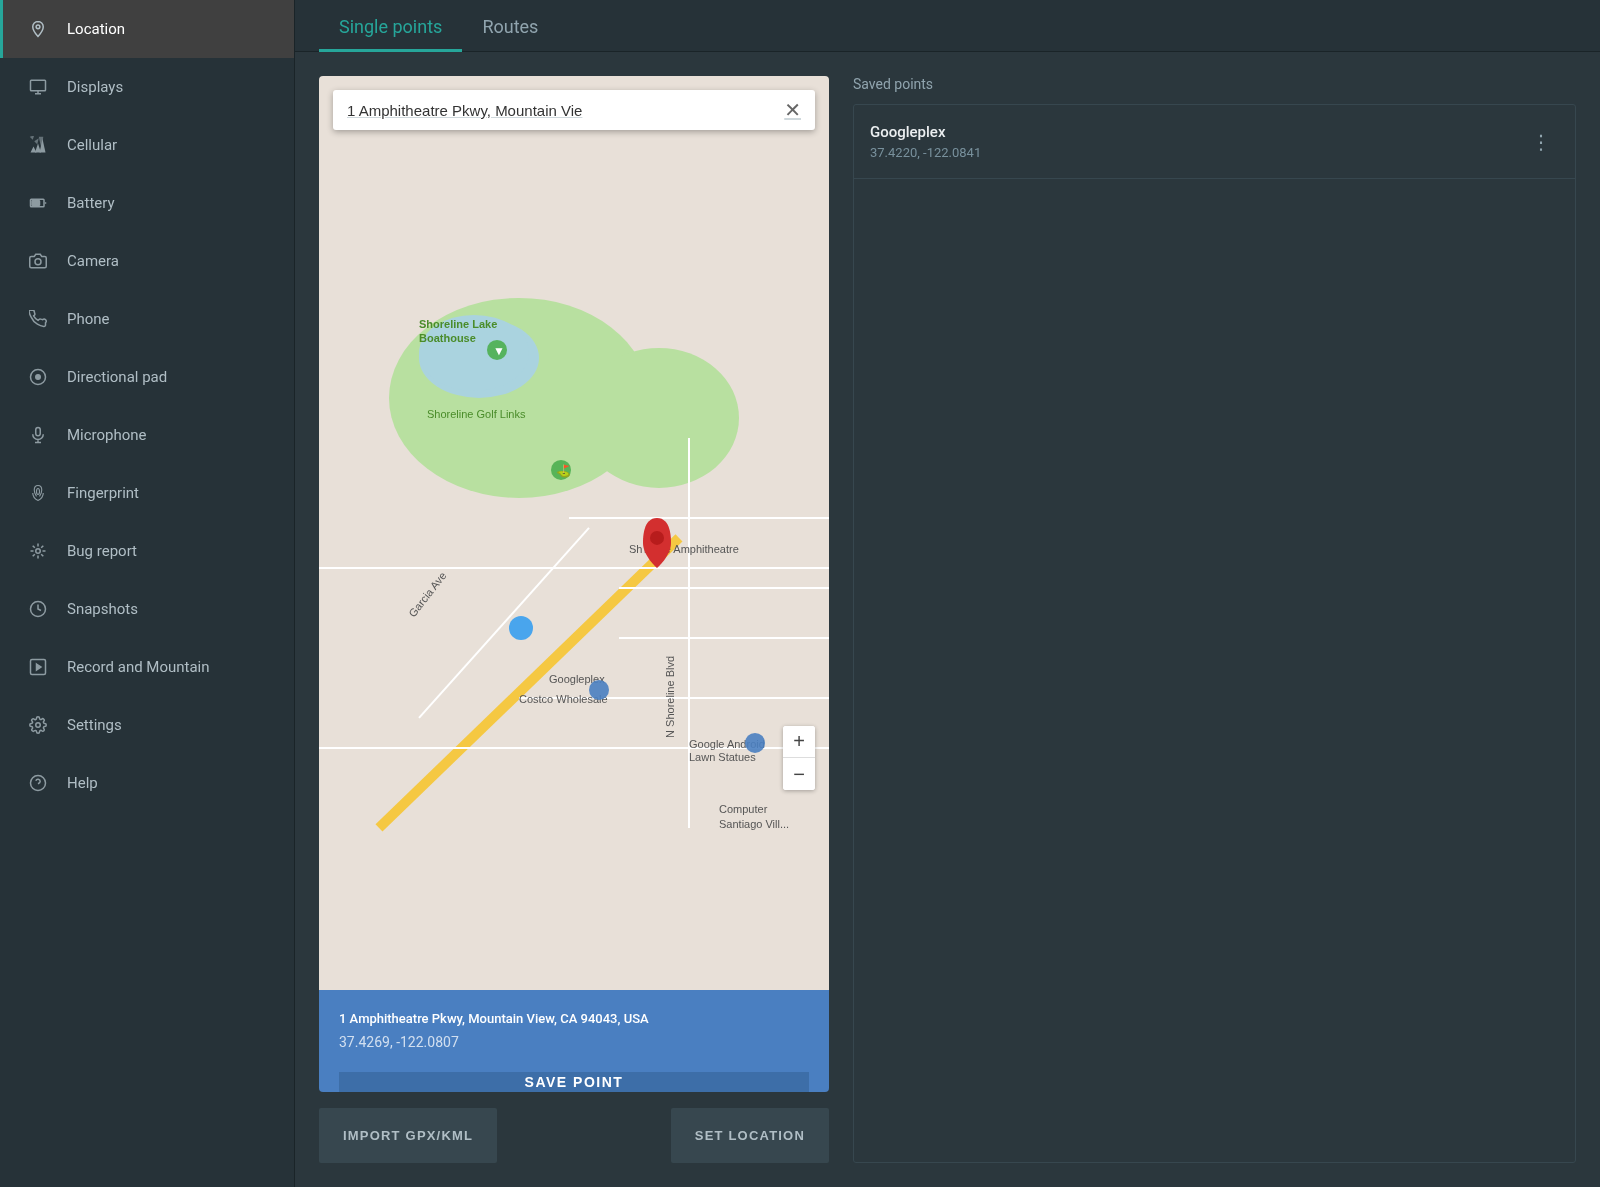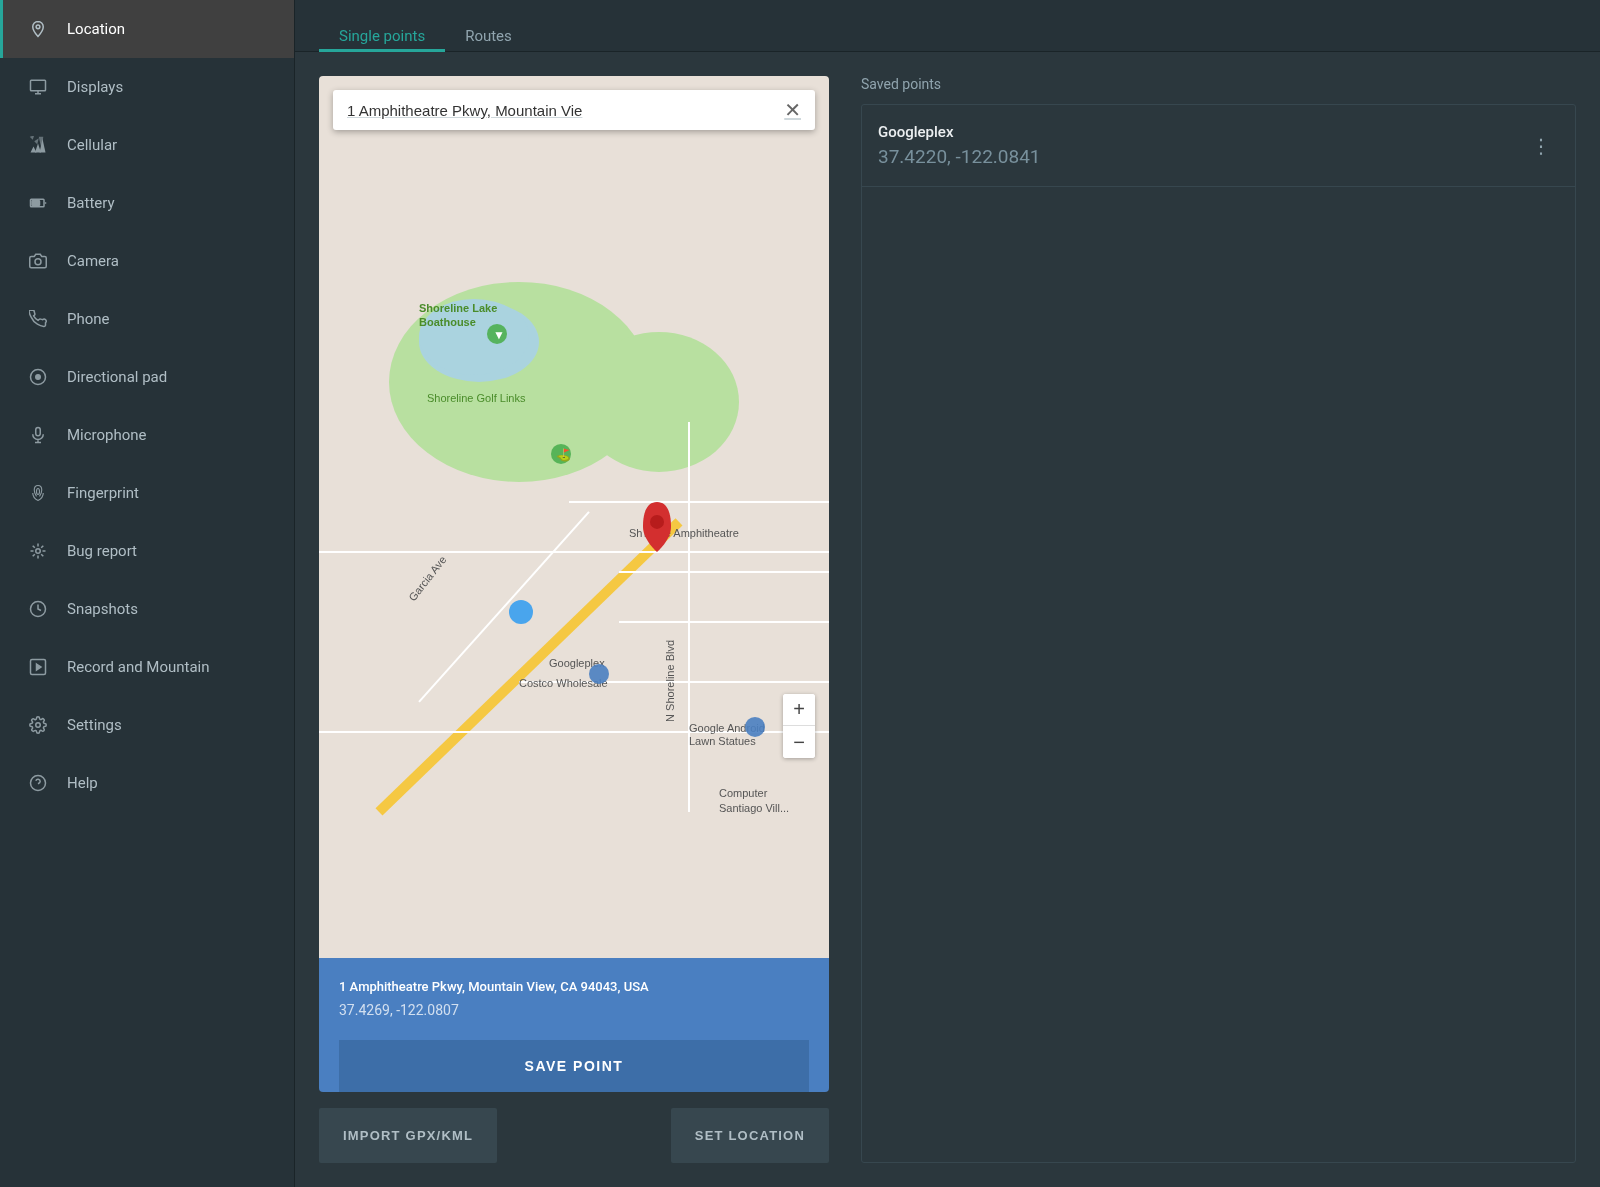--- a/index.html
+++ b/index.html
@@ -64,22 +64,22 @@
     #tabs {
       display: flex;
       align-items: flex-end;
       padding: 0 24px;
       background: #263238;
       height: 52px;
       gap: 0;
       border-bottom: 1px solid #1a2428;
     }
     .tab {
-      padding: 14px 20px 4px;
-      font-size: 15px;
+      padding: 14px 20px 12px;
+      font-size: 18px;
       color: #90a4ae;
       cursor: pointer;
       border-bottom: 3px solid transparent;
       margin-bottom: -1px;
     }
     .tab.active {
       color: #26a69a;
       border-bottom: 3px solid #26a69a;
     }
 
@@ -193,21 +193,21 @@
       margin-bottom: 22px;
     }
     #save-point-btn {
       width: 100%;
       background: #3d6ea8;
       border: none;
       color: #fff;
       font-size: 14px;
       font-weight: 600;
       letter-spacing: 1.5px;
-      padding: 18px;
+      padding: 2px;
       cursor: pointer;
       text-align: center;
       text-transform: uppercase;
     }
 
     
     #bottom-buttons {
       display: flex;
       justify-content: space-between;
       align-items: center;
@@ -222,21 +222,21 @@
       letter-spacing: 1.2px;
       padding: 20px 24px;
       cursor: pointer;
       text-transform: uppercase;
       border-radius: 2px;
     }
 
     
     #saved-points-panel {
       flex: 1;
-      padding-left: 32px;
+      padding-left: 24px;
       display: flex;
       flex-direction: column;
     }
     #saved-points-title {
       font-size: 14px;
       color: #90a4ae;
       margin-bottom: 12px;
     }
     #saved-points-list {
       background: #2b373d;
@@ -253,21 +253,21 @@
       cursor: pointer;
     }
     .saved-point-info { flex: 1; }
     .saved-point-name {
       font-size: 15px;
       font-weight: 500;
       color: #eceff1;
       margin-bottom: 4px;
     }
     .saved-point-coords {
-      font-size: 19px;
+      font-size: 13px;
       color: #78909c;
     }
     .saved-point-menu {
       cursor: pointer;
       color: #90a4ae;
       font-size: 20px;
       padding: 4px 8px;
       line-height: 1;
     }
 

